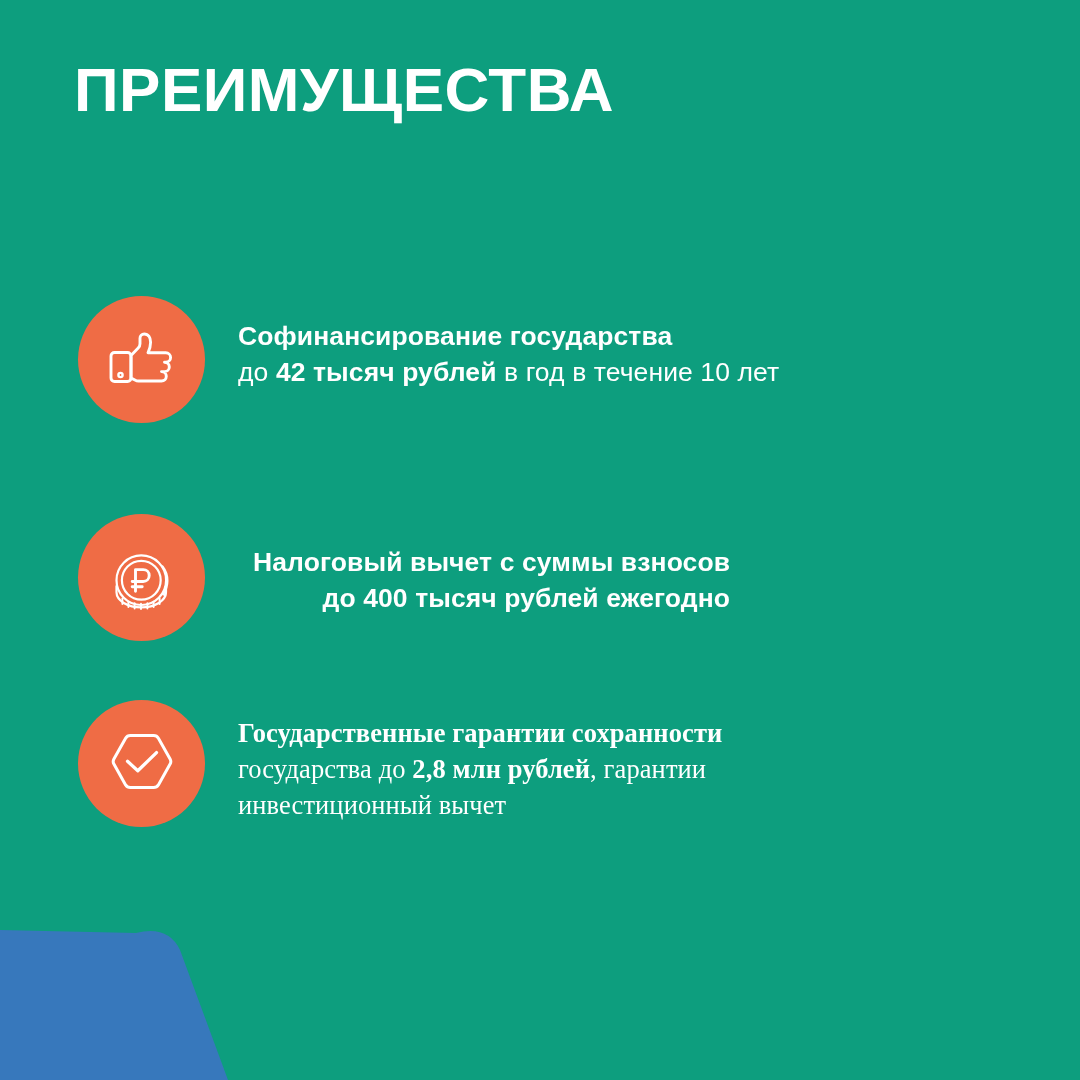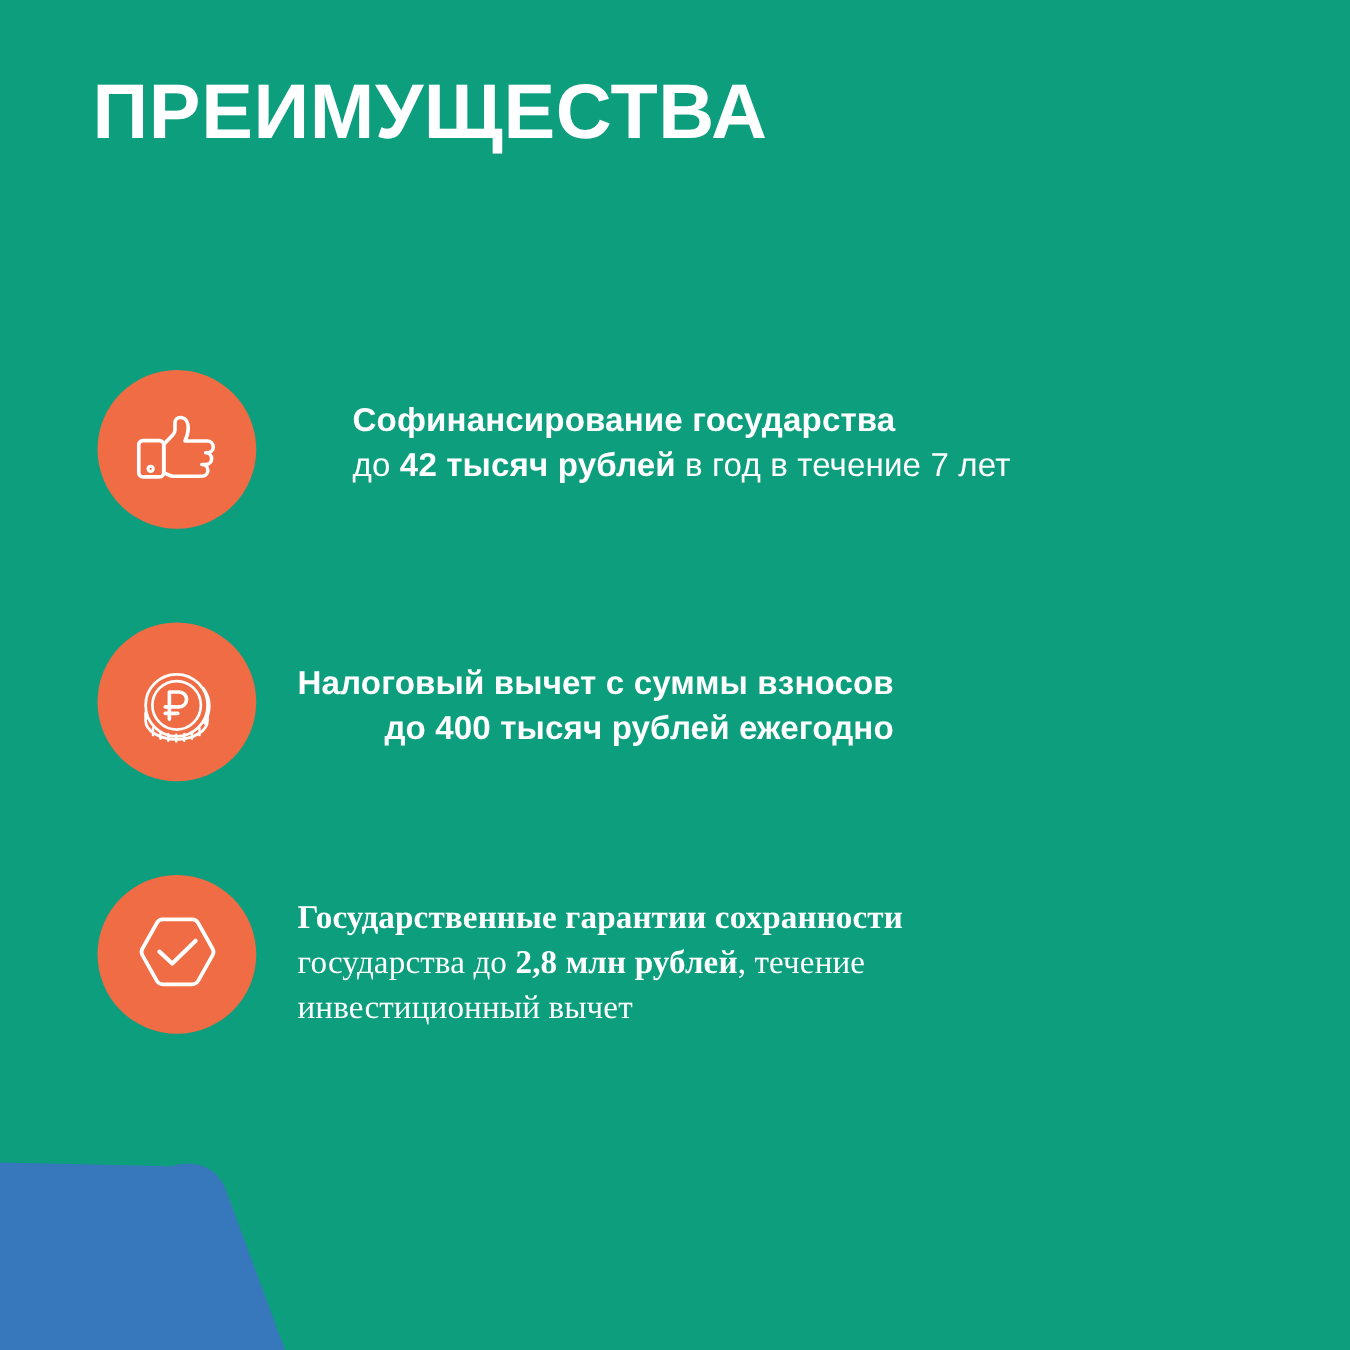--- a/index.html
+++ b/index.html
@@ -49,22 +49,22 @@
 
   
   .benefit-row {
     position: absolute;
     left: 78px;
     display: flex;
     align-items: flex-start;
     width: 940px;
   }
 
-  #row-0 { top: 296px; gap: 44px; }
-  #row-1 { top: 498px; }
+  #row-0 { top: 296px; }
+  #row-1 { top: 514px; gap: 15px; }
   #row-2 { top: 700px; font-family: Liberation Serif, serif; }
 
   .icon-circle {
     width: 127px;
     height: 127px;
     border-radius: 50%;
     background: #ef6c45;
     flex: 0 0 127px;
     display: flex;
     align-items: center;
@@ -130,21 +130,21 @@
                  L59.8 38.2 C62.5 38.2 64.6 36.1 64.6 33.5
                  C64.6 30.9 62.5 28.8 59.8 28.8 L42 28.8
                  C42 28.8 44.6 23.1 44.6 18.2 C44.6 13.6 42.4 10 38.2 10
                  C35.8 10 34 11.8 34 14.2 L34 19.8
                  C34 21.5 33.4 22.8 32.2 24 L25 31.5 Z"></path>
       </svg>
     </div>
     <div class="benefit-text">
       <div class="benefit-title">Софинансирование государства</div>
       <div class="benefit-sub">
-        <span>до </span><b>42 тысяч рублей</b><span> в год в течение 7 лет</span>
+        <span>до </span><b>42 тысяч рублей</b><span> в год в течение 10 лет</span>
       </div>
     </div>
   </div>
 
   <div class="benefit-row" id="row-1">
     <div class="icon-circle">
       <svg width="72" height="72" viewBox="0 0 72 72" fill="none" stroke="#ffffff" stroke-width="2.2" stroke-linecap="round" stroke-linejoin="round">
 
         <path d="M56.5 24.5 C59.6 28.4 61.4 33.3 61.4 38.7
                  C61.4 43.6 59.9 48.2 57.3 52"></path>
@@ -190,19 +190,19 @@
                  L52.4 56.9 C51.4 58.5 49.6 59.5 47.7 59.5
                  L24.3 59.5 C22.4 59.5 20.6 58.5 19.6 56.9
                  L7.9 36.1 C7.0 34.5 7.0 32.6 7.9 31.0
                  L19.6 10.2 C20.6 8.5 22.4 7.5 24.3 7.5 Z"></path>
         <path d="M21.5 33.3 L31.8 42.8 L50.5 24.6" stroke-width="3.3"></path>
       </svg>
     </div>
     <div class="benefit-text">
       <div class="benefit-title">Государственные гарантии сохранности</div>
       <div class="benefit-sub">
-        <span>государства до </span><b>2,8 млн рублей</b><span>, течение</span>
+        <span>государства до </span><b>2,8 млн рублей</b><span>, гарантии</span>
       </div>
       <div class="benefit-sub">инвестиционный вычет</div>
     </div>
   </div>
 
 </div>
 
 </body></html>

